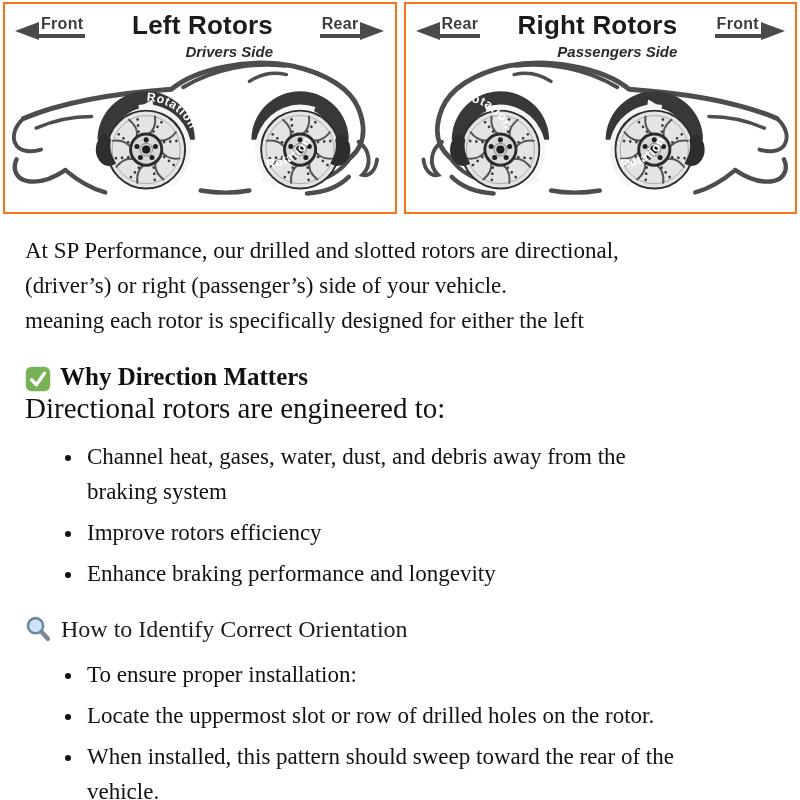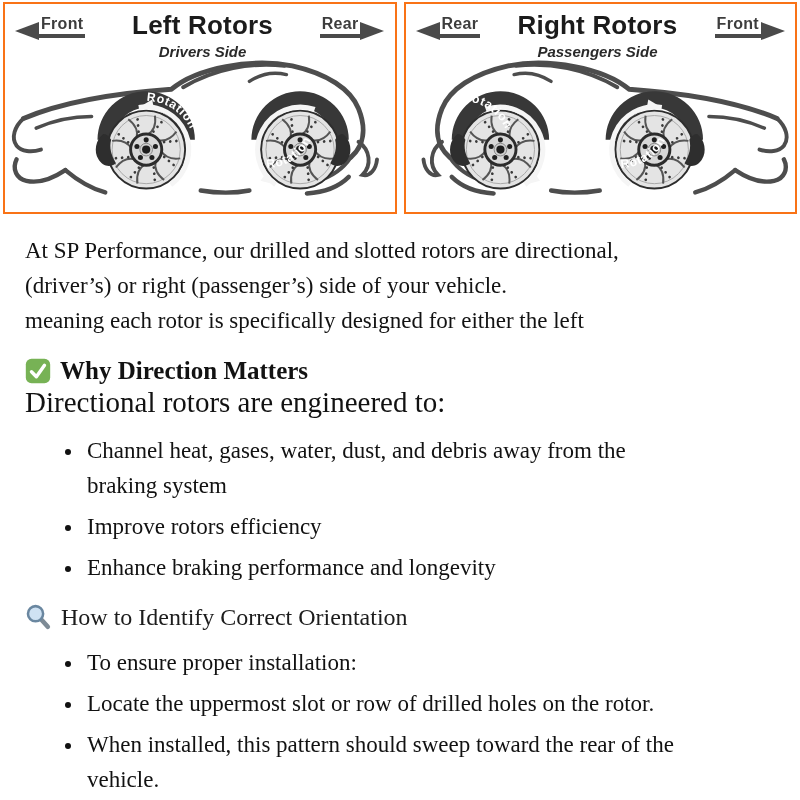--- a/index.html
+++ b/index.html
@@ -9,29 +9,29 @@
   .panels{display:flex;gap:7px;padding:2px 3px;box-sizing:border-box}
   .panel{flex:1;border:2px solid #f97316;height:212px;box-sizing:border-box;background:#fff;overflow:hidden}
   .panel-head{display:flex;justify-content:space-between;align-items:flex-start;
               padding:7px 10px 0;font-family:"Liberation Sans",sans-serif}
   .dir{display:inline-flex;align-items:center;margin-top:3px}
   .dir .lbl{font-weight:bold;font-size:16px;color:#3d3d3d;border-bottom:4px solid #4a4a4a;
             padding:0 2px 1px;line-height:1.05;letter-spacing:.3px}
   .tri{width:0;height:0;border-top:9px solid transparent;border-bottom:9px solid transparent;margin-top:8px}
   .tri-left{border-right:24px solid #4a4a4a}
   .tri-right{border-left:24px solid #4a4a4a}
-  .titlebox{text-align:center;line-height:1.05;margin-top:1px}
+  .titlebox{text-align:right;line-height:1.05;margin-top:1px}
   .ptitle{font-size:26px;font-weight:800;color:#1b1b1b;letter-spacing:.2px}
   .psub{font-size:15px;font-weight:700;font-style:italic;color:#2a2a2a;margin-top:5px}
   .car-svg{display:block;width:100%;height:150px}
 
   
   .article{padding:0 30px 0 25px}
   .intro{font-size:23px;line-height:35px;margin-top:17px}
-  .hline{display:flex;align-items:center;gap:9px;margin-top:19px}
+  .hline{display:flex;align-items:flex-end;gap:9px;margin-top:25px}
   .h-bold{font-size:25px;font-weight:700;line-height:1.15}
   .h-reg{font-size:24px;font-weight:400;line-height:1.15;color:#1c1c1c}
   .emoji{flex:0 0 auto;display:inline-block}
   .lead{font-size:29px;}
   ul{margin:14px 0 0;padding-left:59px}
   li{font-size:23px;line-height:35px;margin-bottom:6px;padding-left:3px}
   li::marker{color:#111;font-size:21px}
 </style>
 </head>
 <body>

